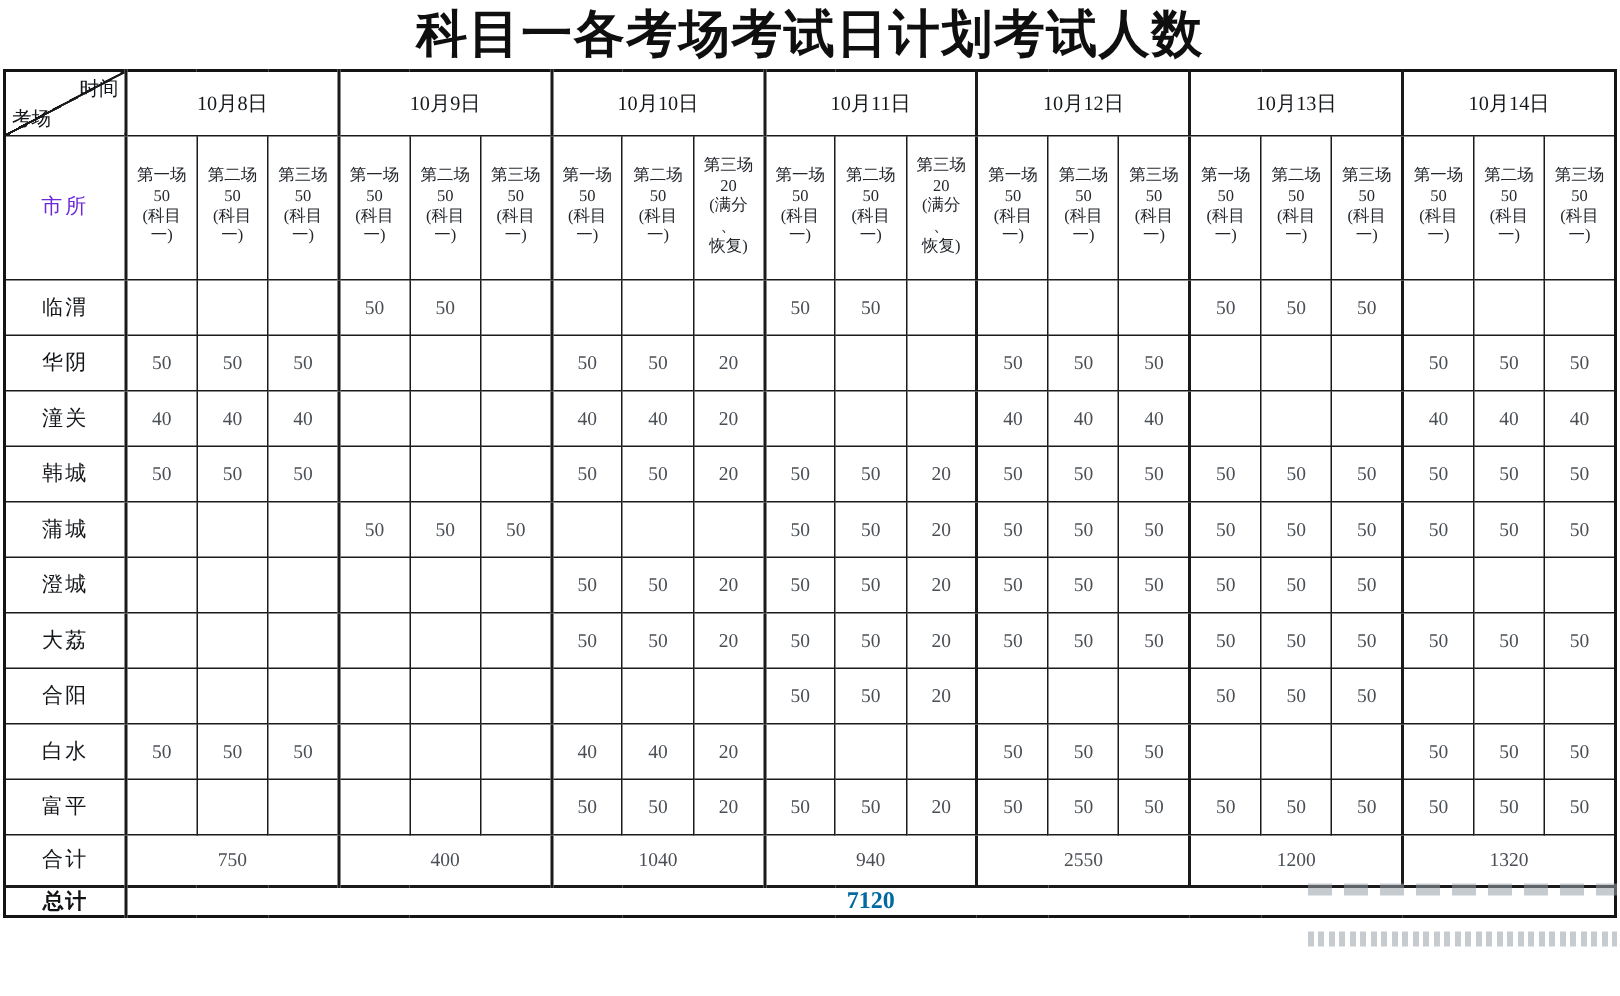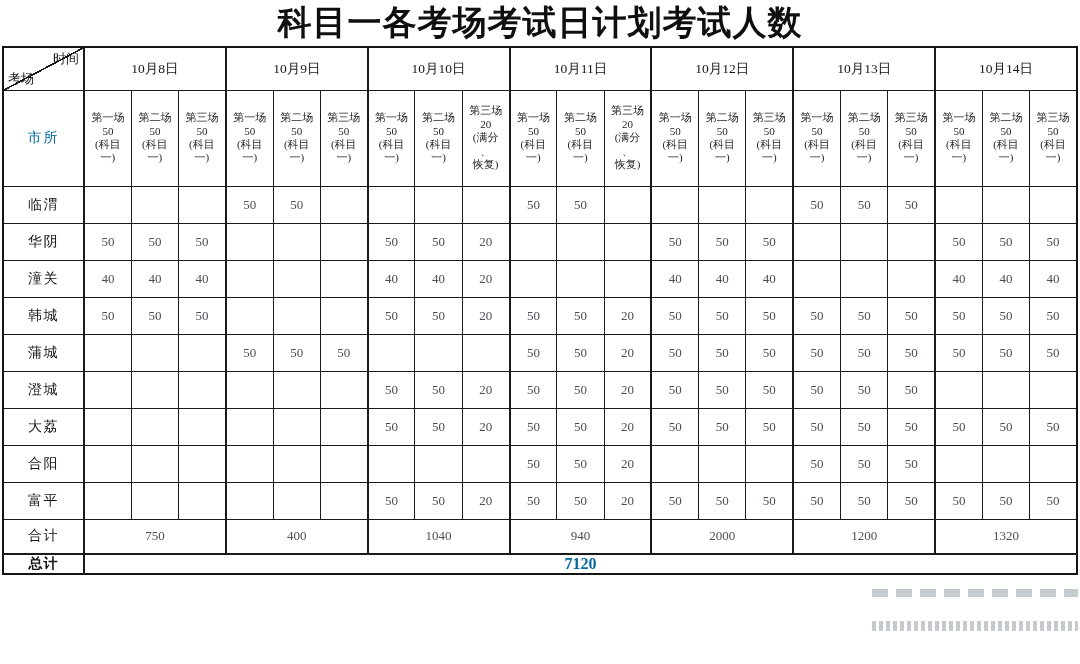--- a/index.html
+++ b/index.html
@@ -31,21 +31,21 @@
   .corner { position:relative;
     background:linear-gradient(to bottom right,
       transparent calc(50% - 0.8px), #1a1a1a calc(50% - 0.8px),
       #1a1a1a calc(50% + 0.8px), transparent calc(50% + 0.8px));
     margin-top:26px;
   }
   .corner .c-top { position:absolute; top:2px; right:4px; font-size:13px; color:#14171a; }
   .corner .c-bot { position:absolute; bottom:2px; left:4px; font-size:13px; color:#14171a; }
   .r-sessions { height:96px; }
   .r-sessions th.session { font-size:11px; line-height:1.22; white-space:pre-line; color:#23272c; }
-  .r-sessions th.rowhead { font-size:14px; letter-spacing:2px; color:#0369a1;font-family:Liberation Serif, serif; }
+  .r-sessions th.rowhead { font-size:14px; letter-spacing:2px; color:#6d28d9;font-family:Liberation Serif, serif; }
   tbody tr.datarow { height:37px; }
   tbody th.rlabel { font-size:14px; letter-spacing:1.5px; color:#14171a; }
   td.val { font-size:13px; color:#4a4f55; }
   tr.r-totals { height:35px;margin-top:37px; }
   tr.r-totals td { font-size:13px; color:#4a4f55; }
   tr.r-grand { height:14px; }
   tr.r-grand th { font-weight:bold; font-size:14px; letter-spacing:1px; color:#101214; }
   tr.r-grand td { font-weight:bold; font-size:16px; color:#0369a1;text-align:center; }
   tr.r-grand th, tr.r-grand td { border-top-width:2px; }
   .watermark {
@@ -382,20 +382,44 @@
         <td class="val"></td>
         <td class="val"></td>
         <td class="val grp">50</td>
         <td class="val">50</td>
         <td class="val">50</td>
         <td class="val grp"></td>
         <td class="val"></td>
         <td class="val"></td>
       </tr>
       <tr class="datarow">
+        <th class="rlabel">白水</th>
+        <td class="val grp">50</td>
+        <td class="val">50</td>
+        <td class="val">50</td>
+        <td class="val grp"></td>
+        <td class="val"></td>
+        <td class="val"></td>
+        <td class="val grp">40</td>
+        <td class="val">40</td>
+        <td class="val">20</td>
+        <td class="val grp"></td>
+        <td class="val"></td>
+        <td class="val"></td>
+        <td class="val grp">50</td>
+        <td class="val">50</td>
+        <td class="val">50</td>
+        <td class="val grp"></td>
+        <td class="val"></td>
+        <td class="val"></td>
+        <td class="val grp">50</td>
+        <td class="val">50</td>
+        <td class="val">50</td>
+      </tr>
+      <tr class="datarow">
         <th class="rlabel">富平</th>
         <td class="val grp"></td>
         <td class="val"></td>
         <td class="val"></td>
         <td class="val grp"></td>
         <td class="val"></td>
         <td class="val"></td>
         <td class="val grp">50</td>
         <td class="val">50</td>
         <td class="val">20</td>
@@ -411,21 +435,21 @@
         <td class="val grp">50</td>
         <td class="val">50</td>
         <td class="val">50</td>
       </tr>
       <tr class="r-totals">
         <th class="rlabel">合计</th>
         <td class="grp" colspan="3">750</td>
         <td class="grp" colspan="3">400</td>
         <td class="grp" colspan="3">1040</td>
         <td class="grp" colspan="3">940</td>
-        <td class="grp" colspan="3">2000</td>
+        <td class="grp" colspan="3">2550</td>
         <td class="grp" colspan="3">1200</td>
         <td class="grp" colspan="3">1320</td>
       </tr>
       <tr class="r-grand">
         <th class="rlabel">总计</th>
         <td class="grp" colspan="21">7120</td>
       </tr>
     </tbody>
 </table>
 

